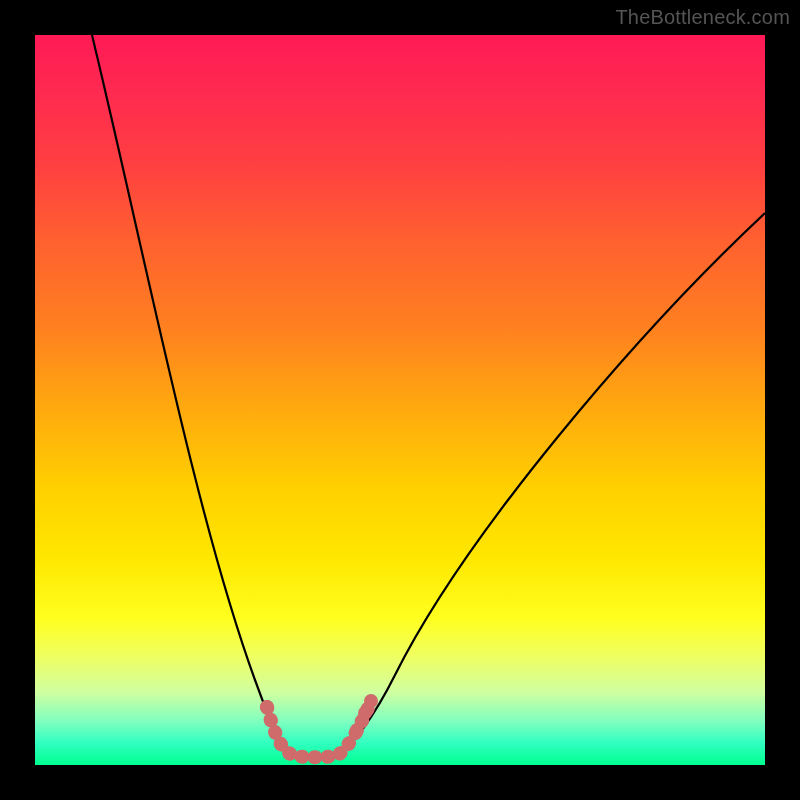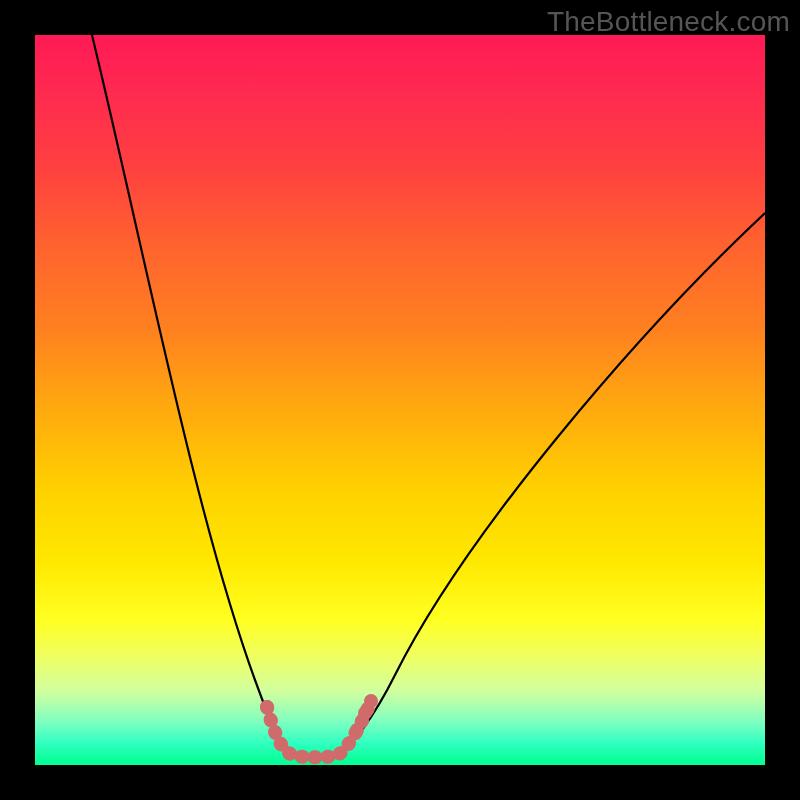--- a/index.html
+++ b/index.html
@@ -36,21 +36,21 @@
       #d0ffa0 90%,
       #80ffc0 94%,
       #30ffc0 97%,
       #00ff90 100%
     );
   }
   .watermark {
     position: absolute;
     top: 6px;
     right: 10px;
-    font-size: 28px;
+    font-size: 20px;
     color: #555;
     letter-spacing: 0.2px;
     font-weight: 400;
     font-family: Arial, sans-serif;
   }
   svg.curve {
     position: absolute;
     top: 0;
     left: 0;
     width: 100%;

